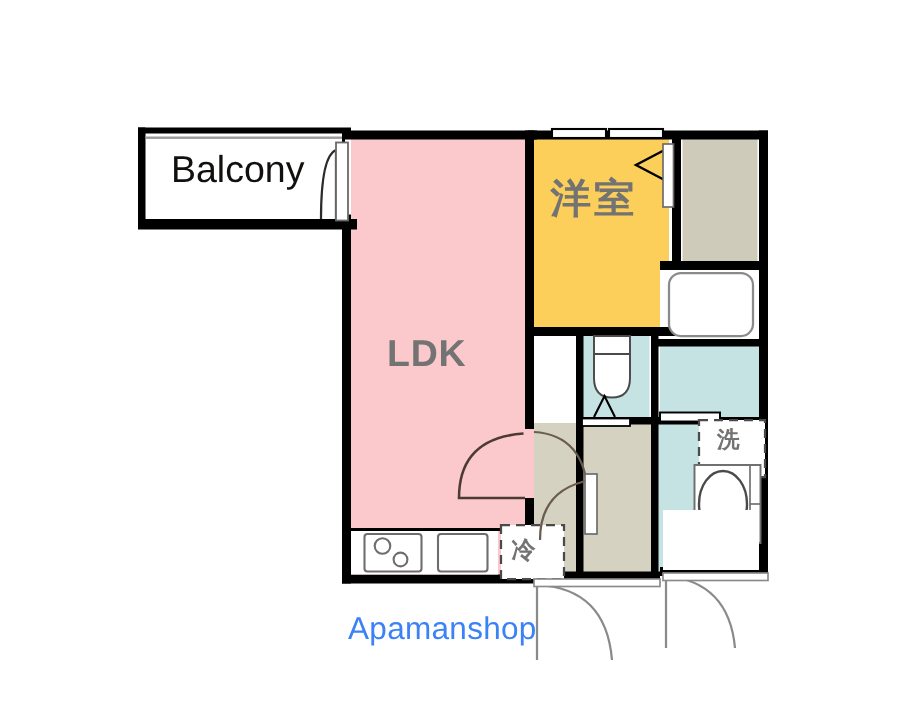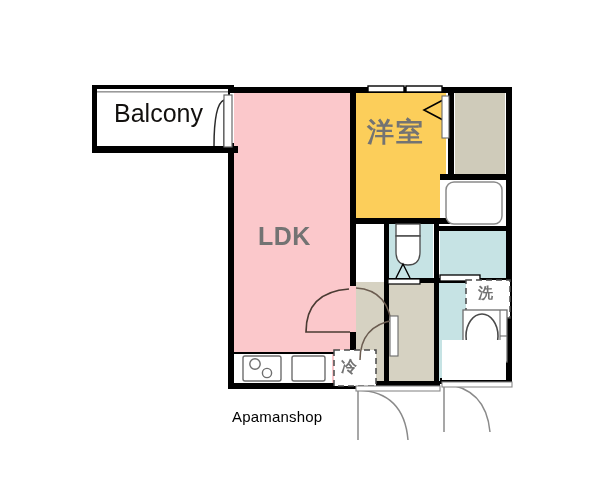--- a/index.html
+++ b/index.html
@@ -69,23 +69,23 @@
   #label-washer {
     left: 478px;
     top: 284px;
     font-size: 15px;
     font-weight: 700;
   }
   #watermark {
     position: absolute;
     left: 232px;
     top: 408px;
-    font-size: 15px;
+    font-size: 21px;
     font-weight: 400;
-    color: #000000;
+    color: #3b82f6;
     letter-spacing: 0.2px;
     font-family: "Liberation Sans", sans-serif;
     user-select: none;
   }
 </style>
 </head>
 <body>
 
 <div id="plan-root">
 

